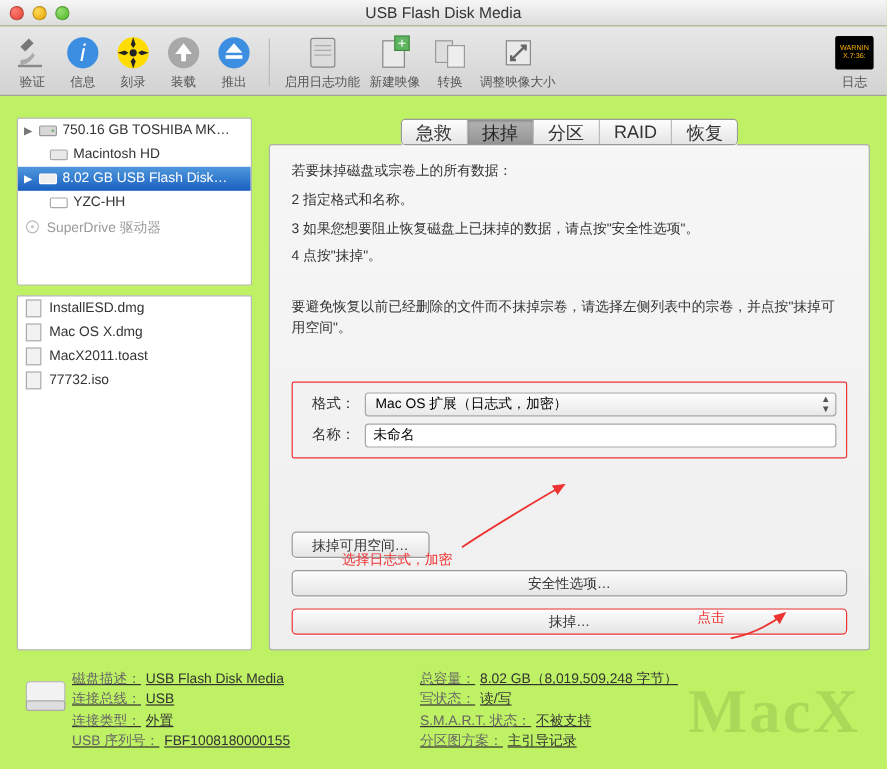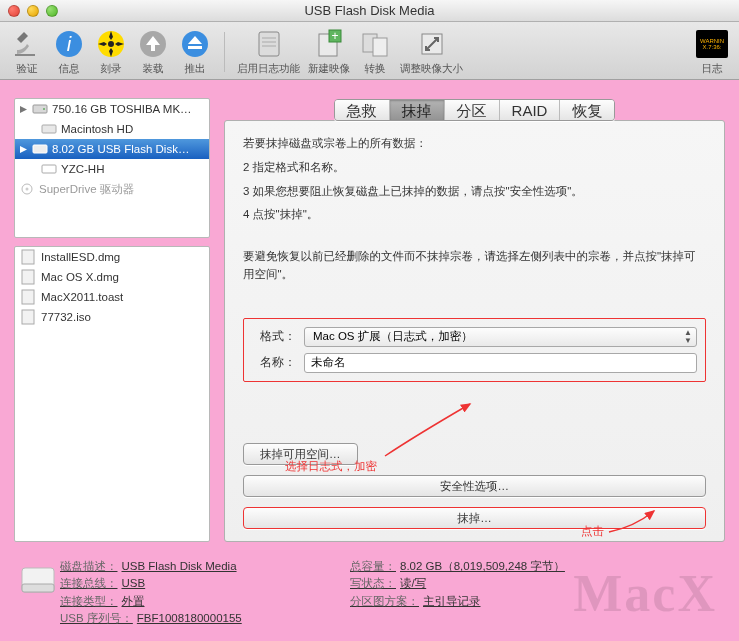--- a/index.html
+++ b/index.html
@@ -1,18 +1,18 @@
 <!DOCTYPE html>
 <html><head>
 <meta charset="utf-8">
 <style>
 * { margin: 0; padding: 0; box-sizing: border-box; font-family: "Lucida Grande", "Helvetica Neue", Arial, sans-serif; }
 body { background: #ececec; width: 739px; height: 641px; overflow: hidden; position: relative; }
 
-.window { width: 100%; height: 100%; background: #f9a8d4; display: flex; flex-direction: column; }
+.window { width: 100%; height: 100%; background: #bef264; display: flex; flex-direction: column; }
 
 .titlebar { height: 22px; background: linear-gradient(#f6f6f6, #dcdcdc); border-bottom: 1px solid #b0b0b0; display: flex; align-items: center; padding: 0 8px; position: relative; }
 .traffic-lights { display: flex; gap: 7px; }
 .traffic-light { width: 12px; height: 12px; border-radius: 50%; border: 0.5px solid rgba(0,0,0,0.2); }
 .tl-red { background: radial-gradient(circle at 30% 30%, #ff7c70, #e24238); }
 .tl-yellow { background: radial-gradient(circle at 30% 30%, #ffda58, #e6a400); }
 .tl-green { background: radial-gradient(circle at 30% 30%, #97e072, #50b727); }
 .titlebar-title { position: absolute; left: 0; right: 0; text-align: center; font-size: 13px; color: #333; pointer-events: none; }
 
 .toolbar { height: 58px; background: linear-gradient(#e8e8e8, #d2d2d2); border-bottom: 1px solid #a0a0a0; display: flex; align-items: center; padding: 4px 10px 2px; gap: 8px; }
@@ -314,21 +314,21 @@
         </div>
 
         <svg class="arrow" style="right:60px;bottom:4px" width="60" height="30">
           <defs>
               <marker id="ah2" markerWidth="8" markerHeight="8" refX="6" refY="3" orient="auto">
                 <path d="M0 0l7 3-7 3z" fill="#e33"></path>
               </marker>
             </defs>
           <path d="M5 25 Q 30 20 50 4" stroke="#e33" stroke-width="1.5" fill="none" marker-end="url(#ah2)"></path>
         </svg>
-        <div class="annotation" style="right:120px;bottom:2px">点击</div>
+        <div class="annotation" style="right:120px;bottom:19px">点击</div>
       </div>
     </div>
   </div>
 
   <div class="footer">
     <svg class="footer-icon" viewBox="0 0 44 44">
       <rect x="6" y="10" width="32" height="24" rx="3" fill="#f2f2f2" stroke="#bbb"></rect>
       <rect x="6" y="26" width="32" height="8" rx="2" fill="#ddd" stroke="#aaa"></rect>
     </svg>
     <div class="footer-cols">
@@ -353,20 +353,24 @@
       <div>
         <div class="footer-line">
             <span class="footer-key">总容量：</span>
             <span>8.02 GB（8,019,509,248 字节）</span>
           </div>
         <div class="footer-line">
             <span class="footer-key">写状态：</span>
             <span>读/写</span>
           </div>
         <div class="footer-line">
+            <span class="footer-key">S.M.A.R.T. 状态：</span>
+            <span>不被支持</span>
+          </div>
+        <div class="footer-line">
             <span class="footer-key">分区图方案：</span>
             <span>主引导记录</span>
           </div>
       </div>
     </div>
   </div>
 
   <div class="ghost-text">MacX</div>
 </div>
 

